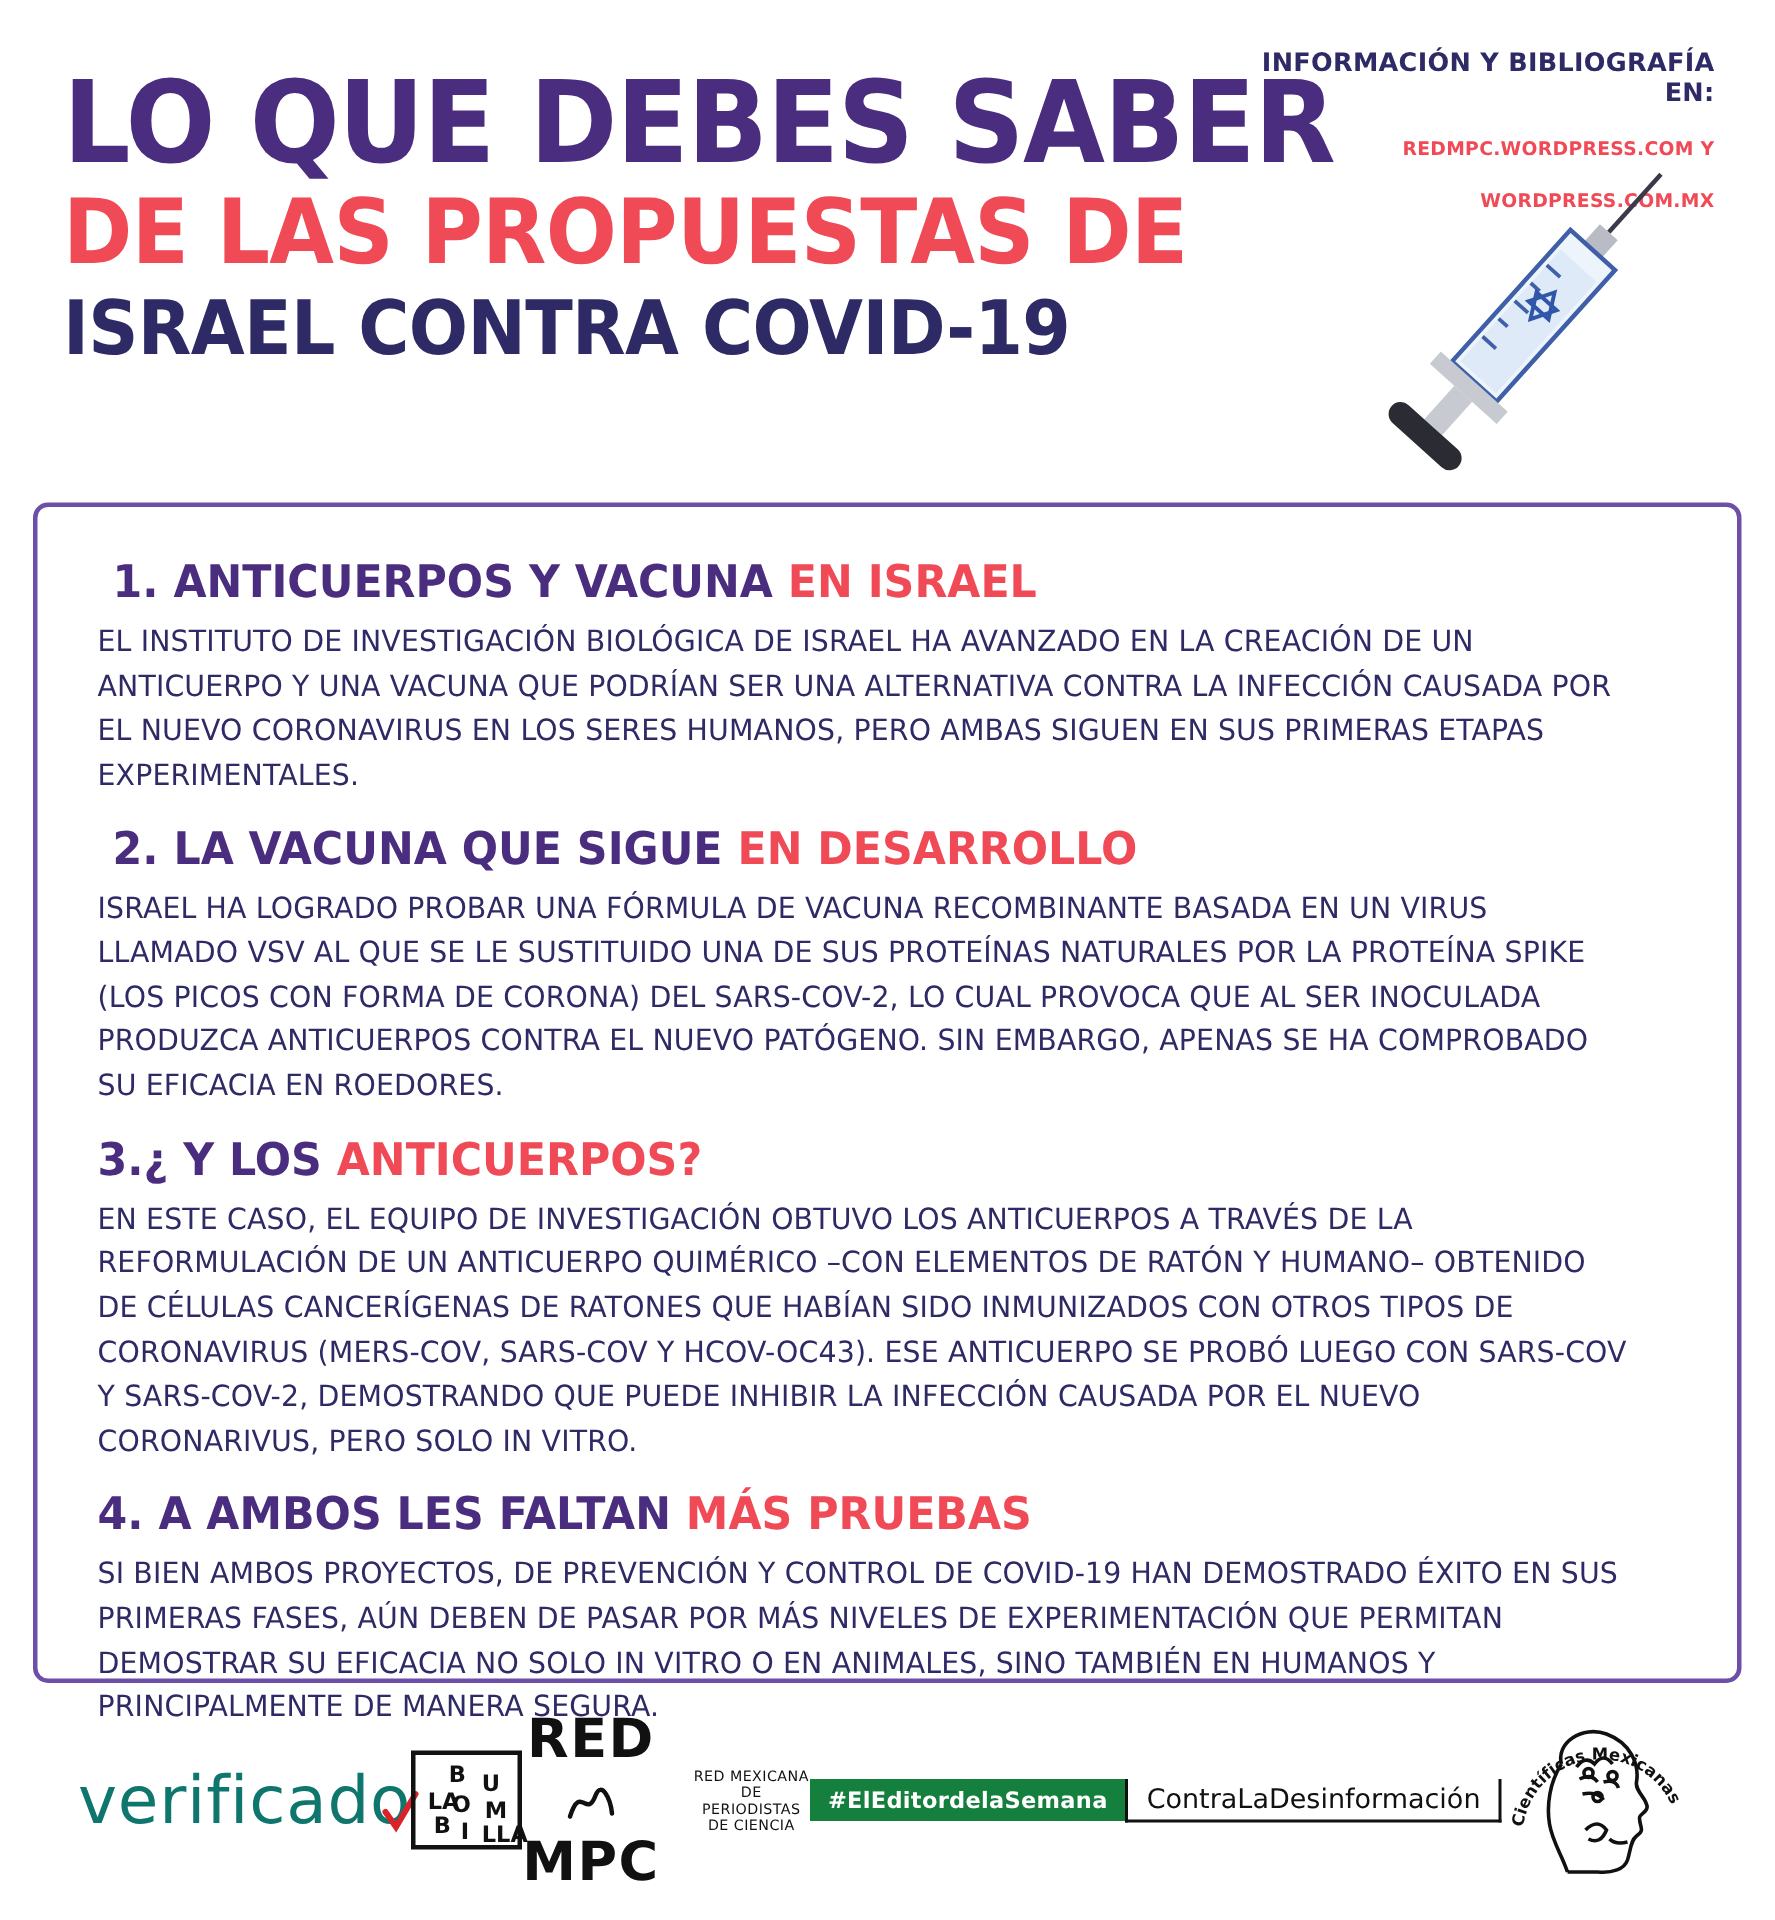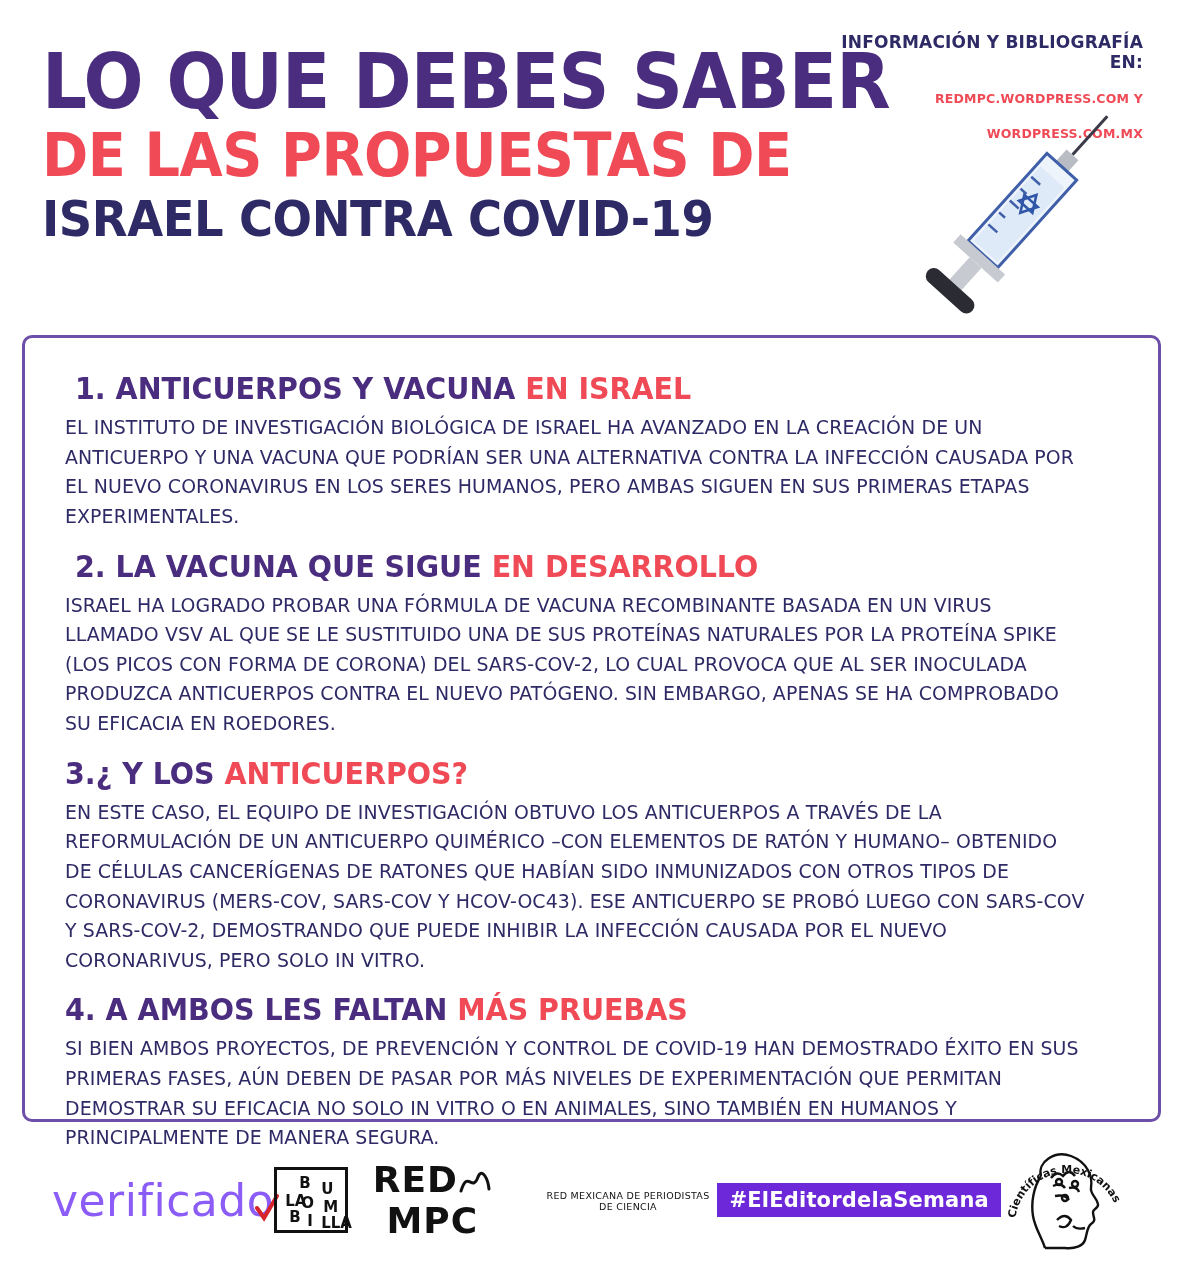--- a/index.html
+++ b/index.html
@@ -166,21 +166,21 @@
     align-items: center;
     justify-content: space-between;
     padding: 0 30px;
     box-sizing: border-box;
   }
   .logo { display: flex; align-items: center; justify-content: center; }
 
   .logo-verificado {
     font-family: "DejaVu Sans", sans-serif;
     font-size: 44px;
-    color: #8b5cf6;
+    color: #0f766e;
     letter-spacing: 0.5px;
     position: relative;
   }
   .logo-verificado .check {
     position: absolute;
     right: -6px;
     bottom: 2px;
     width: 26px;
     height: 30px;
   }
@@ -221,25 +221,25 @@
   }
   .logo-red .sub {
     font-size: 9.5px;
     color: #111;
     letter-spacing: 0.3px;
     margin-top: 2px;
   }
 
   .logo-editor { text-align: center; }
   .logo-editor .bar1 {
-    background: #6d28d9;
+    background: #15803d;
     color: #fff;
     font-family: "DejaVu Sans", sans-serif;
     font-weight: 700;
-    font-size: 21px;
+    font-size: 15px;
     padding: 5px 12px;
     letter-spacing: 0.2px;
   }
   .logo-editor .bar2 {
     background: #fff;
     color: #111;
     border: 2px solid #111;
     border-top: none;
     font-family: "DejaVu Sans", sans-serif;
     font-size: 18px;
@@ -376,20 +376,21 @@
           <svg width="34" height="30" viewBox="0 0 34 30" style="vertical-align:middle">
             <path d="M3 24 C 10 2, 14 26, 20 10 C 24 0, 30 12, 31 22" stroke="#111" stroke-width="3" fill="none" stroke-linecap="round"></path>
           </svg>
         </span><span>MPC</span>
       </div>
       <div class="sub">RED MEXICANA DE  PERIODISTAS DE CIENCIA</div>
     </div>
 
     <div class="logo logo-editor">
       <div class="bar1">#ElEditordelaSemana</div>
+      <div class="bar2">ContraLaDesinformación</div>
     </div>
 
     <div class="logo logo-cientificas">
       <svg viewBox="0 0 130 128" width="130" height="128">
         <defs>
           <path id="arcpath" d="M 14,92 A 52,52 0 1 1 118,86" fill="none"></path>
         </defs>
         <text class="arc-text">
           <textPath href="#arcpath" startOffset="6%">Científicas Mexicanas</textPath>
         </text>

